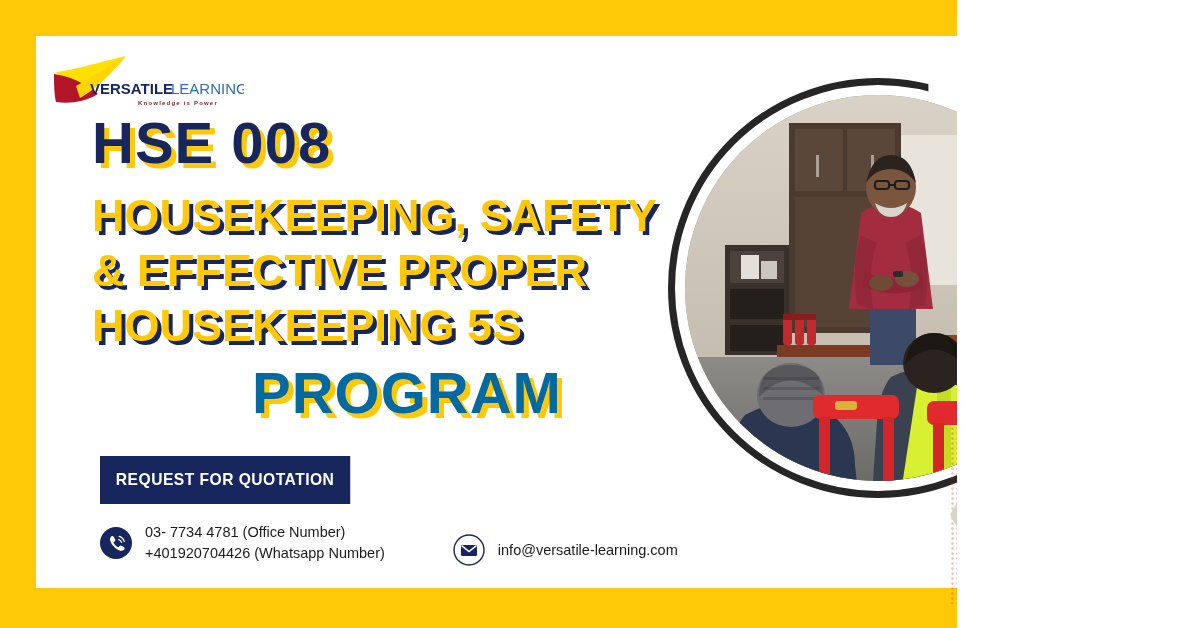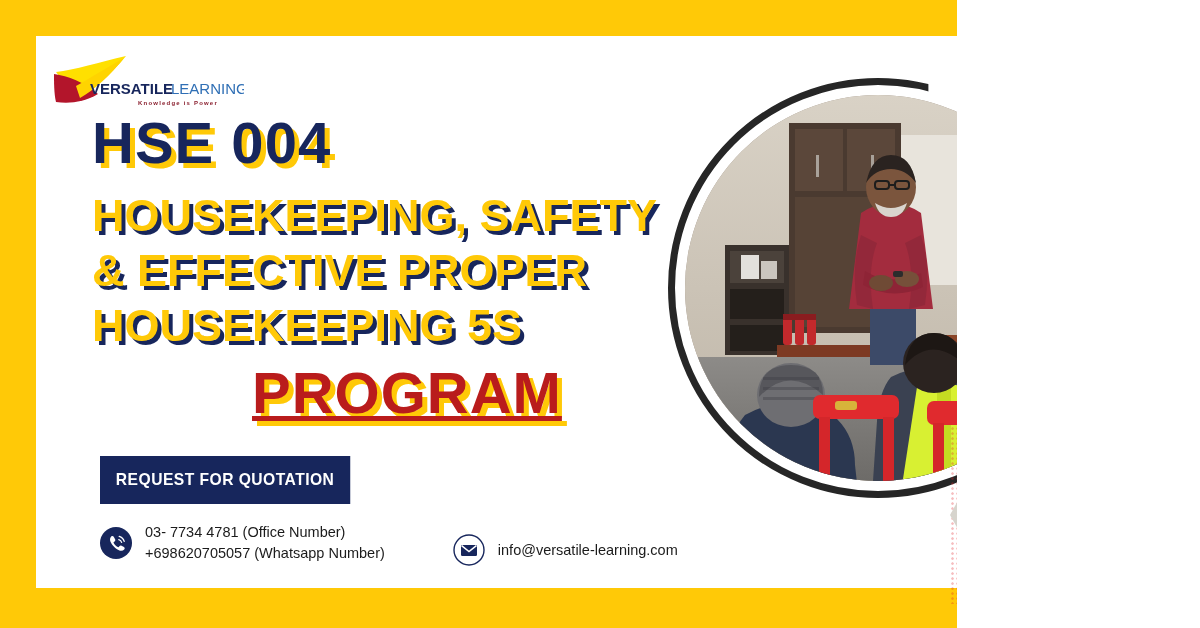--- a/index.html
+++ b/index.html
@@ -98,24 +98,23 @@
   }
 
   .program-line {
     margin: 8px 0 0 0;
     padding-left: 160px;
     font-family: "Liberation Sans", sans-serif;
     font-weight: bold;
     font-size: 58px;
     line-height: 64px;
     letter-spacing: 1px;
-    color: #b91c1c;
+    color: #0369a1;
     text-shadow: 5px 5px 0 #FFC907;
     white-space: nowrap;
-    text-decoration: underline;
   }
 
   
   .cta {
     position: absolute;
     left: 100px;
     top: 456px;
     width: 272px;
     height: 48px;
     background: #17265C;
@@ -550,21 +549,21 @@
       <path d="M2 16 C20 14 46 6 72 0 C58 18 40 30 22 42 C16 34 8 24 2 16 Z" fill="#FFE000"></path>
       <path d="M0 18 C14 20 30 26 44 38 C30 46 16 48 2 46 C0 38 0 26 0 18 Z" fill="#B3152B"></path>
       <path d="M22 30 C36 22 52 12 70 2 C56 20 40 34 26 42 Z" fill="#FFD400"></path>
       <text x="36" y="38" font-family="Liberation Sans, sans-serif" font-size="15" font-weight="bold" fill="#17265C" letter-spacing="0">VERSATILE</text>
       <text x="117" y="38" font-family="Liberation Sans, sans-serif" font-size="15" fill="#2F6FB5" letter-spacing="0">LEARNING</text>
       <text x="84" y="49" font-family="Liberation Sans, sans-serif" font-size="6" font-weight="bold" fill="#8a1f2e" letter-spacing="1.2">Knowledge is Power</text>
     </svg>
   </div>
 
   <div class="leftcol">
-    <div class="code-line">HSE 004</div>
+    <div class="code-line">HSE 008</div>
     <div class="headline">
       <span class="hl">HOUSEKEEPING, SAFETY</span>
       <span class="hl">&amp; EFFECTIVE PROPER</span>
       <span class="hl">HOUSEKEEPING 5S</span>
     </div>
     <div class="program-line">PROGRAM</div>
   </div>
 
   <button class="cta">REQUEST FOR QUOTATION NOW</button>
 
@@ -574,21 +573,21 @@
       <svg class="contact-icon" viewBox="0 0 32 32">
         <circle cx="16" cy="16" r="16" fill="#17265C"></circle>
         <path d="M11.2 9.6 c1.1 -1 2.2 -0.4 2.8 0.7 l1.1 2 c0.4 0.8 0.2 1.5 -0.5 2.1 l-0.8 0.7 c-0.3 0.3 -0.3 0.6 -0.1 1 c0.9 1.7 2.3 3.1 4 4 c0.4 0.2 0.7 0.2 1 -0.1 l0.7 -0.8 c0.6 -0.7 1.3 -0.9 2.1 -0.5 l2 1.1 c1.1 0.6 1.7 1.7 0.7 2.8 c-1.2 1.3 -3 1.6 -4.8 0.9 c-3.6 -1.4 -7.6 -5.4 -9 -9 c-0.7 -1.8 -0.4 -3.6 0.9 -4.9 z" fill="#ffffff"></path>
         <g fill="none" stroke="#ffffff" stroke-width="1.3" stroke-linecap="round">
           <path d="M19.2 9.4 a7.2 7.2 0 0 1 5 5"></path>
           <path d="M18.8 12.6 a4 4 0 0 1 2.8 2.8"></path>
         </g>
       </svg>
       <div class="contact-text">
         <span>03- 7734 4781 (Office Number)</span>
-        <span>+698620705057 (Whatsapp Number)</span>
+        <span>+401920704426 (Whatsapp Number)</span>
       </div>
     </div>
 
     <div class="contact-item" style="margin-top:12px;">
       <svg class="contact-icon" viewBox="0 0 32 32">
         <circle cx="16" cy="16" r="15" fill="#ffffff" stroke="#17265C" stroke-width="1.4"></circle>
         <rect x="8" y="11" width="16" height="11" rx="1.2" fill="#17265C"></rect>
         <path d="M8.6 11.6 L16 17.6 L23.4 11.6" fill="none" stroke="#ffffff" stroke-width="1.5"></path>
       </svg>
       <div class="contact-text">info@versatile-learning.com</div>

